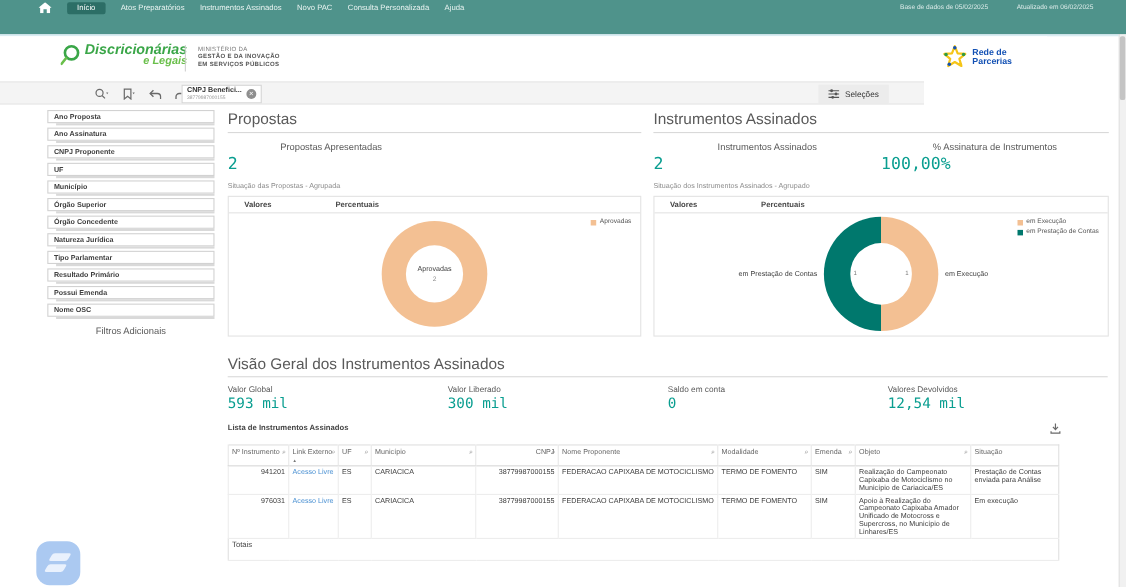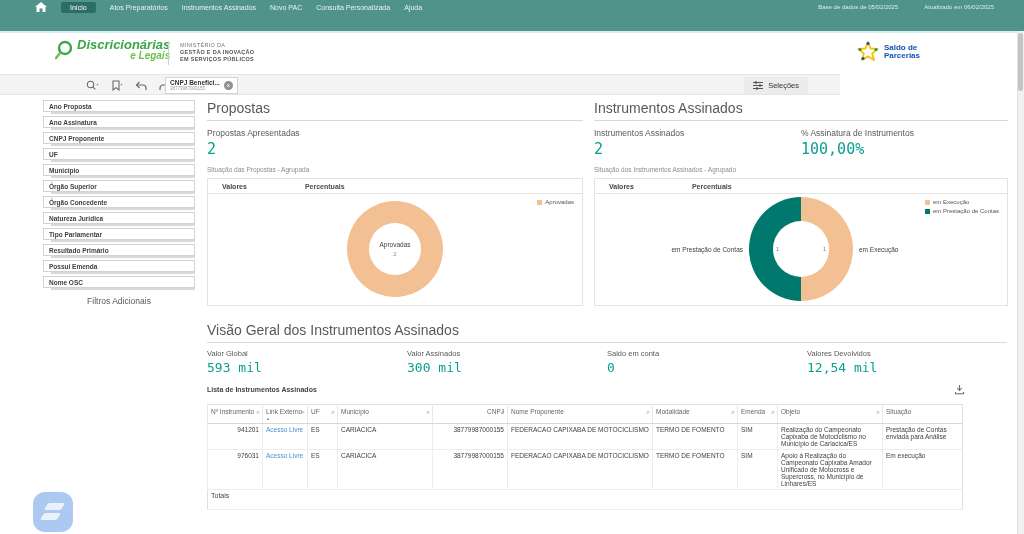--- a/index.html
+++ b/index.html
@@ -45,21 +45,21 @@
   .sidebar { position:absolute; left:43px; top:100px; width:152px; }
   .filter-box { position:relative; height:12px; border:1px solid #d2d2d2; background:#fff; margin-bottom:4px; display:flex; align-items:center; padding-left:5px; cursor:pointer; }
   .filter-box::after { content:""; position:absolute; left:7px; right:-1px; bottom:-3px; height:2px; background:#d9d9d9; }
   .filter-box span { font-size:6.5px; font-weight:bold; color:#3f3f3f; white-space:nowrap; }
   .more-filters { margin-top:8px; text-align:center; font-size:8.5px; color:#595959; cursor:pointer; }
 
   
   .sec-title { font-size:14px; color:#595959; padding-bottom:4px; border-bottom:1px solid #d9d9d9; }
   .kpi-row { display:flex; margin-top:7px; }
   .kpi { width:50%; }
-  .kpi-label { font-size:8.5px; color:#595959; }
+  .kpi-label { font-size:8.5px; color:#595959;text-align:center; }
   .kpi-value { font-family:"DejaVu Sans Mono", monospace; font-size:15px; color:#0a9e90; margin-top:2px; }
   .chart-sub { font-size:6.5px; color:#8c8c8c; margin-top:8px; padding-bottom:3px; }
   .sec-propostas { position:absolute; left:207px; top:100px; width:376px; }
   .sec-instrumentos { position:absolute; left:594px; top:100px; width:414px; }
 
   .chart-card { position:relative; border:1px solid #e3e3e3; background:#fff; height:128px; margin-top:2px; }
   .chart-tabs { display:flex; gap:58px; padding:4px 14px 3px; border-bottom:1px solid #e3e3e3; }
   .chart-tab { font-size:7px; font-weight:bold; color:#444; cursor:pointer; }
   .chart-tab.inactive { font-weight:bold; color:#4a4a4a; }
   .legend { position:absolute; right:8px; top:20px; display:flex; flex-direction:column; gap:3px; }
@@ -157,21 +157,21 @@
   <div class="partner">
     <svg width="22" height="22" viewBox="0 0 22 22">
       <polygon points="11,1 13.6,7.6 20.5,8 15.2,12.5 17,19 11,15.4 5,19 6.8,12.5 1.5,8 8.4,7.6" fill="none" stroke="#f5c518" stroke-width="2" stroke-linejoin="round"></polygon>
       <circle cx="11" cy="2.5" r="1.6" fill="#1351b4"></circle>
       <circle cx="19" cy="8.5" r="1.6" fill="#2e9b46"></circle>
       <circle cx="16" cy="17.5" r="1.6" fill="#f5c518"></circle>
       <circle cx="6" cy="17.5" r="1.6" fill="#1351b4"></circle>
       <circle cx="3" cy="8.5" r="1.6" fill="#2e9b46"></circle>
     </svg>
     <div class="partner-text">
-      <div>Saldo de</div>
+      <div>Rede de</div>
       <div>Parcerias</div>
     </div>
   </div>
 </div>
 
 <div class="selbar">
   <div class="selbar-icons">
     <span class="tool-ic">
       <svg width="13" height="11" viewBox="0 0 13 11">
           <circle cx="4.5" cy="4.5" r="3.2" fill="none" stroke="#6a6a6a" stroke-width="1.1"></circle>
@@ -328,21 +328,21 @@
 </div>
 
 <div class="sec-visao">
   <div class="sec-title">Visão Geral dos Instrumentos Assinados</div>
   <div class="vg-row">
     <div class="vg-kpi">
       <div class="vg-label">Valor Global</div>
       <div class="vg-value">593 mil</div>
     </div>
     <div class="vg-kpi">
-      <div class="vg-label">Valor Assinados</div>
+      <div class="vg-label">Valor Liberado</div>
       <div class="vg-value">300 mil</div>
     </div>
     <div class="vg-kpi">
       <div class="vg-label">Saldo em conta</div>
       <div class="vg-value">0</div>
     </div>
     <div class="vg-kpi">
       <div class="vg-label">Valores Devolvidos</div>
       <div class="vg-value">12,54 mil</div>
     </div>

